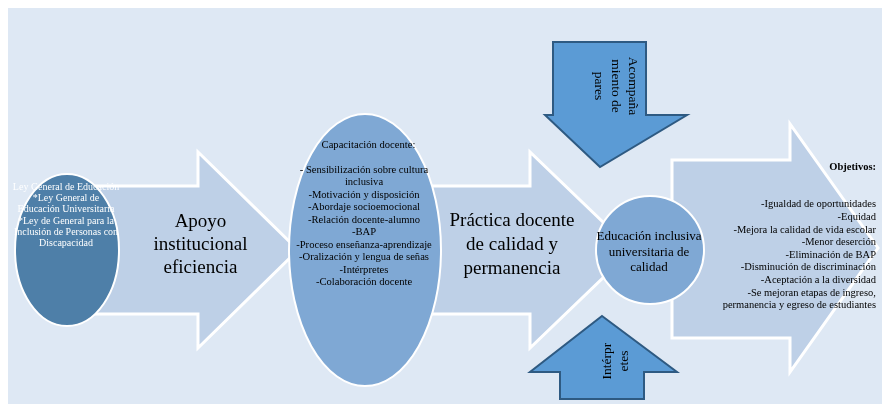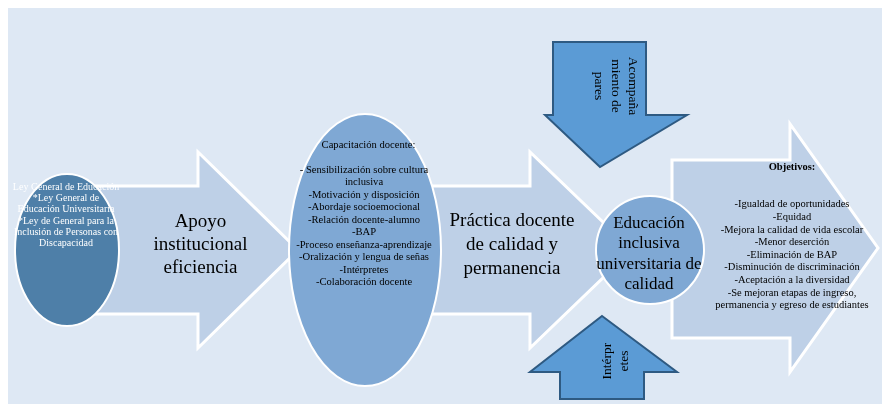--- a/index.html
+++ b/index.html
@@ -71,32 +71,32 @@
     left: 443px;
     top: 208px;
     width: 138px;
     font-size: 19px;
     line-height: 1.25;
   }
 
   
   #right-ellipse-text {
     left: 596px;
-    top: 213px;
+    top: 228px;
     width: 106px;
-    font-size: 17px;
+    font-size: 13px;
     line-height: 1.2;
   }
 
   
   #objectives {
     left: 708px;
     top: 148px;
     width: 168px;
-    text-align: center;
+    text-align: right;
     font-size: 10.5px;
     line-height: 1.2;
   }
   #objectives .obj-title { font-weight: bold; display: block; }
 
   
   .rot-wrap {
     position: absolute;
     width: 120px;
     height: 120px;

